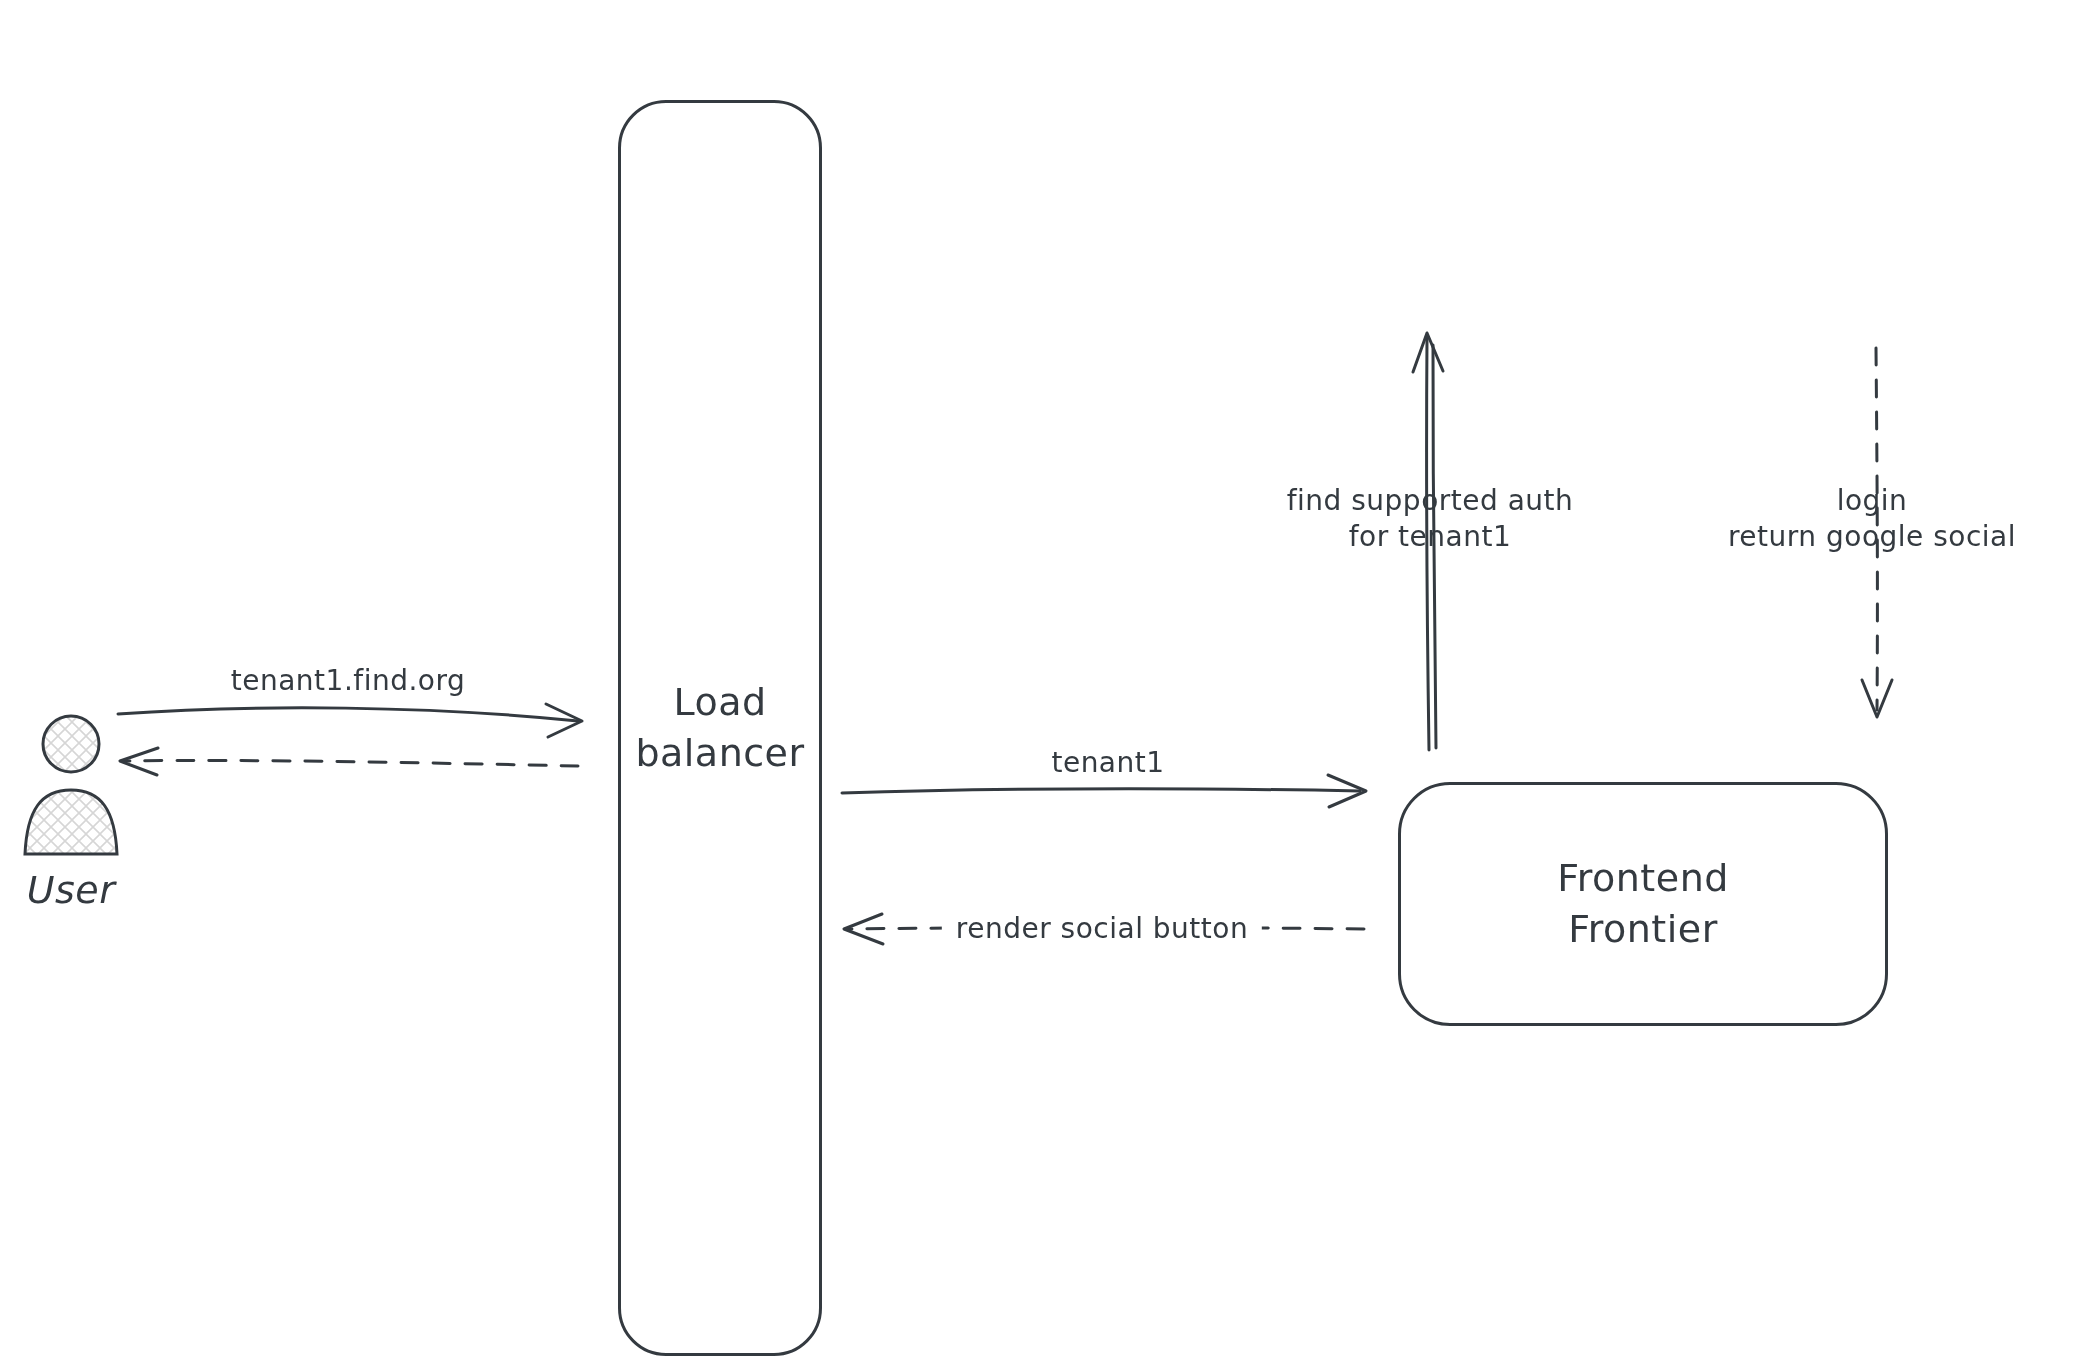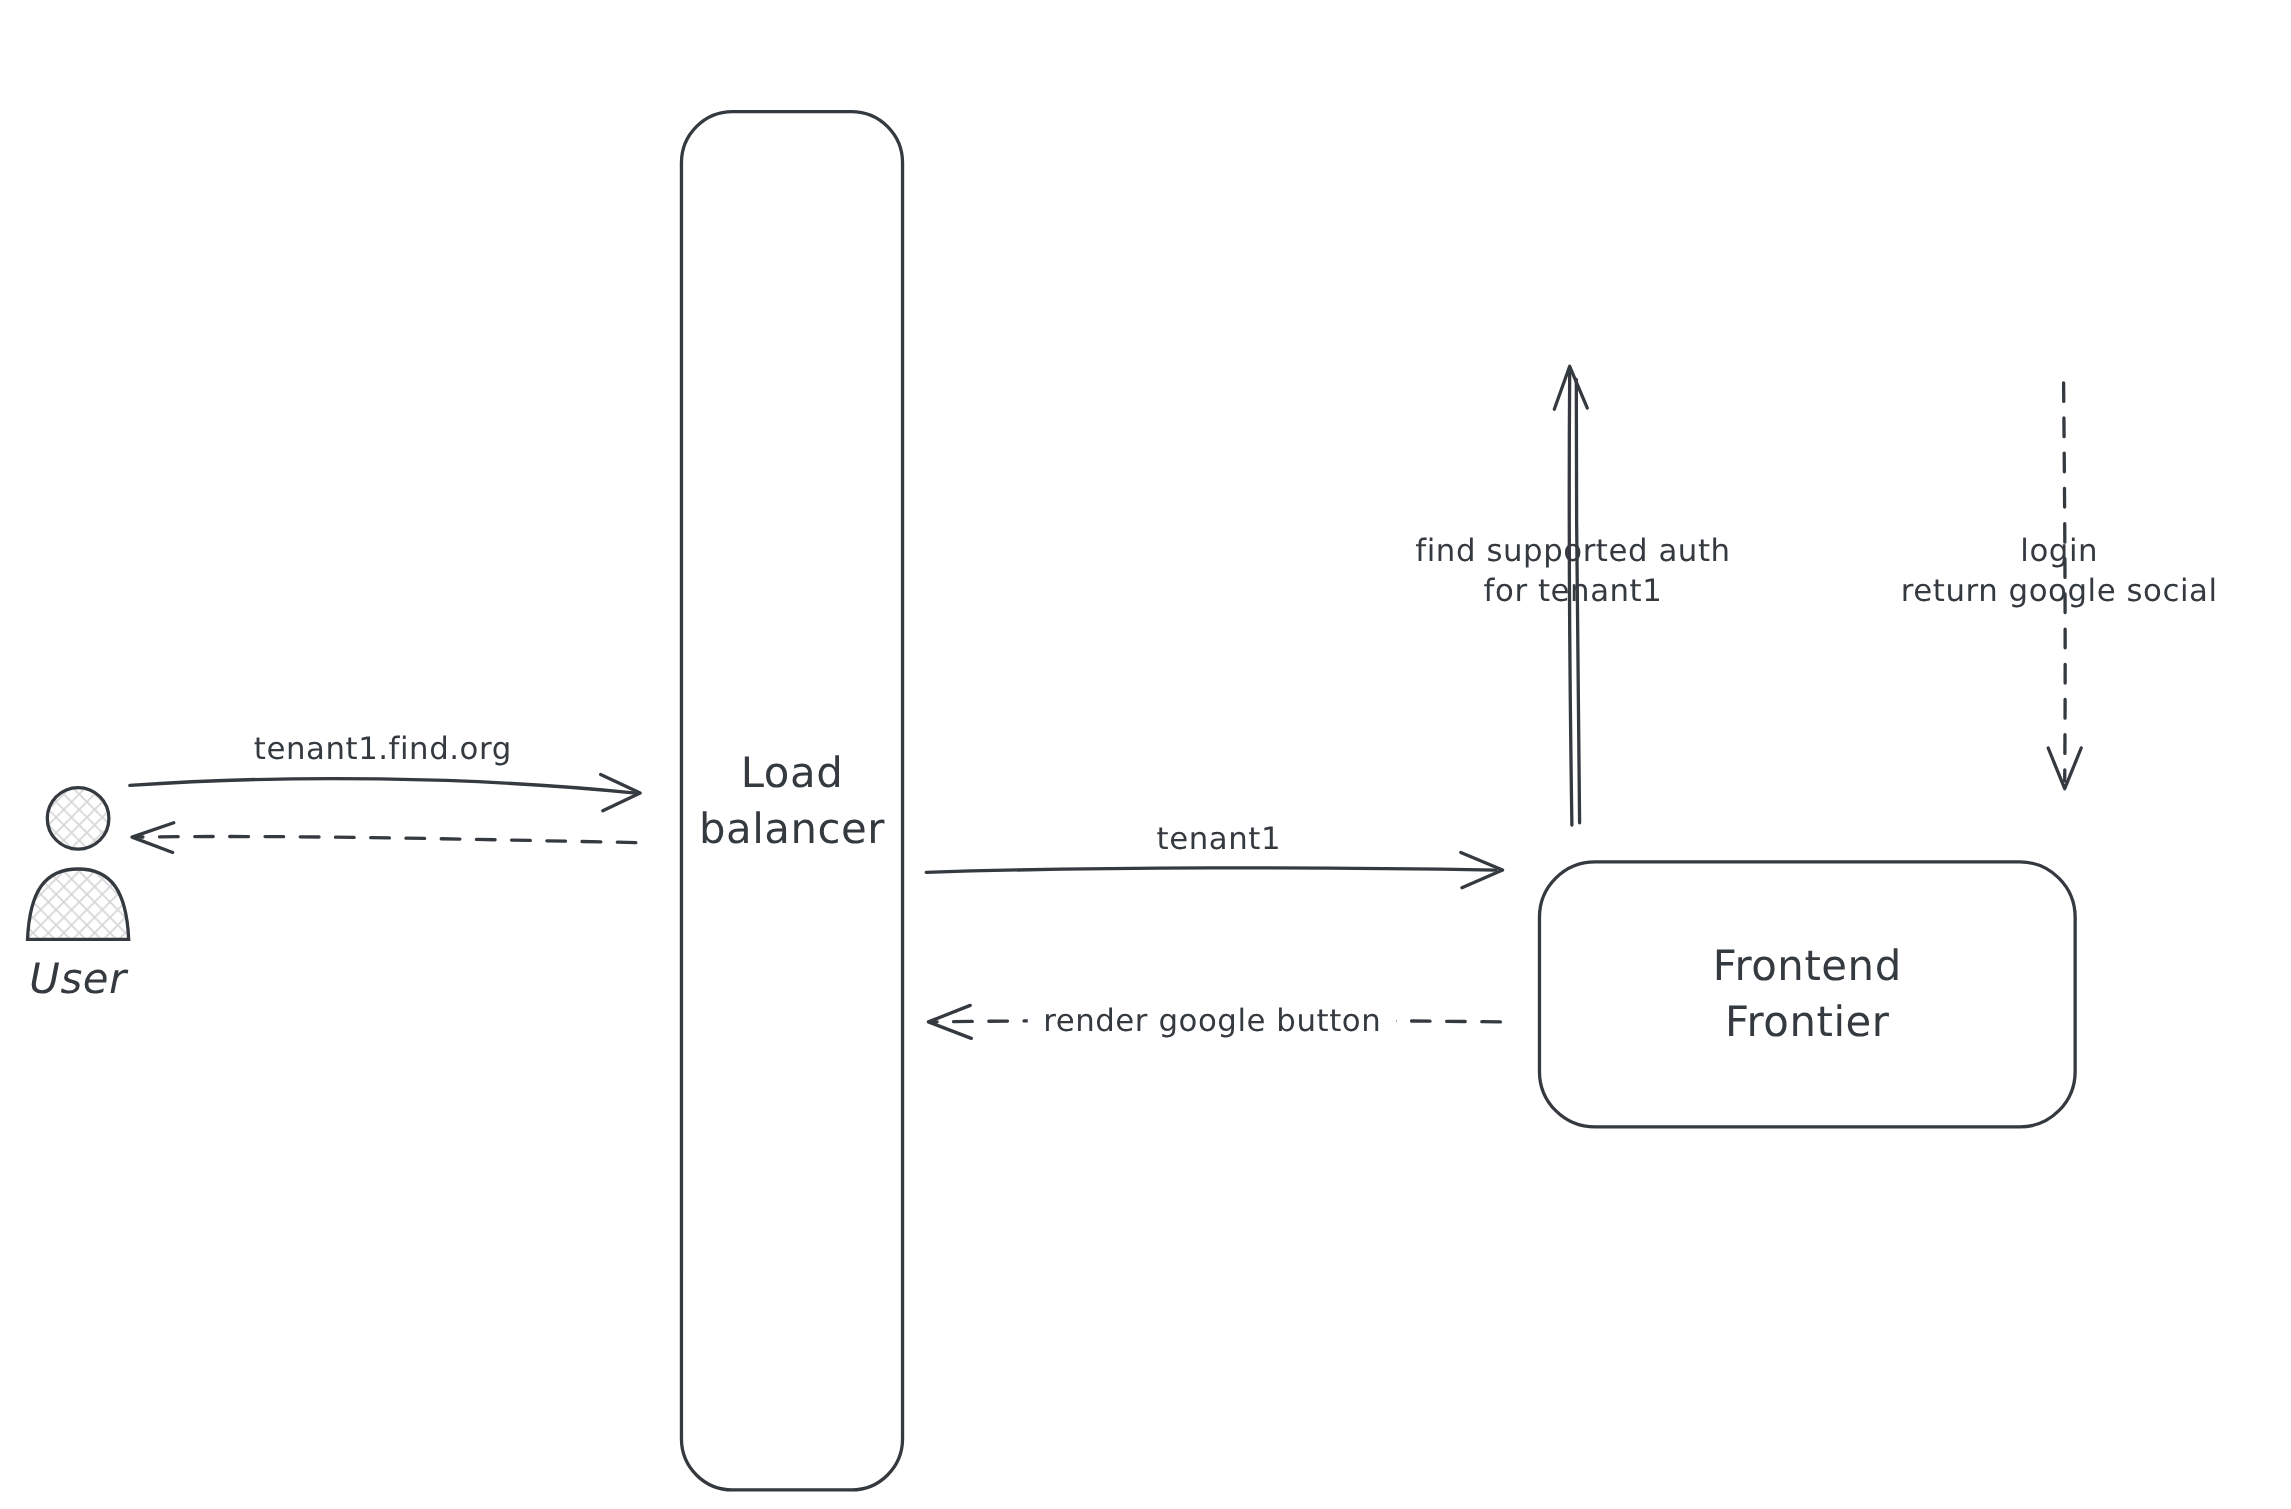--- a/index.html
+++ b/index.html
@@ -168,21 +168,21 @@
     <div class="node-label">
       <span class="line">Frontend</span>
       <span class="line">Frontier</span>
     </div>
   </div>
 
   <div class="edge-label" id="lbl-request">tenant1.find.org</div>
 
   <div class="edge-label" id="lbl-tenant1">tenant1</div>
 
-  <div class="edge-label bg" id="lbl-render">render google button</div>
+  <div class="edge-label bg" id="lbl-render">render social button</div>
 
   <div class="edge-label" id="lbl-find">
     <span class="line">find supported auth</span>
     <span class="line">for tenant1</span>
   </div>
 
   <div class="edge-label" id="lbl-return">
     <span class="line">login</span>
     <span class="line">return google social</span>
   </div>

